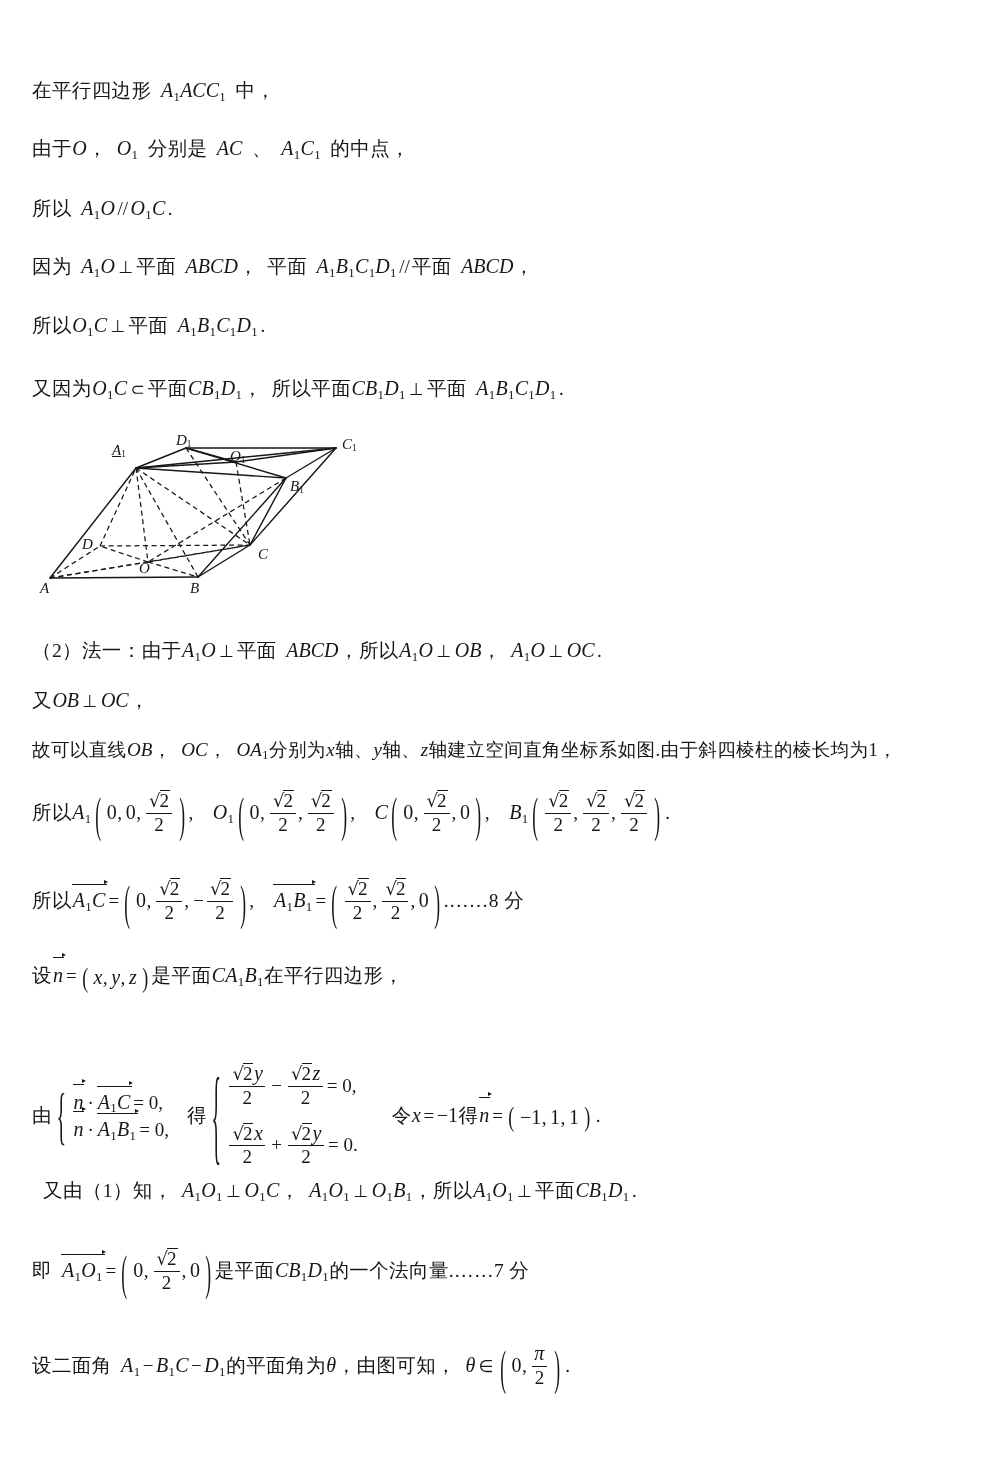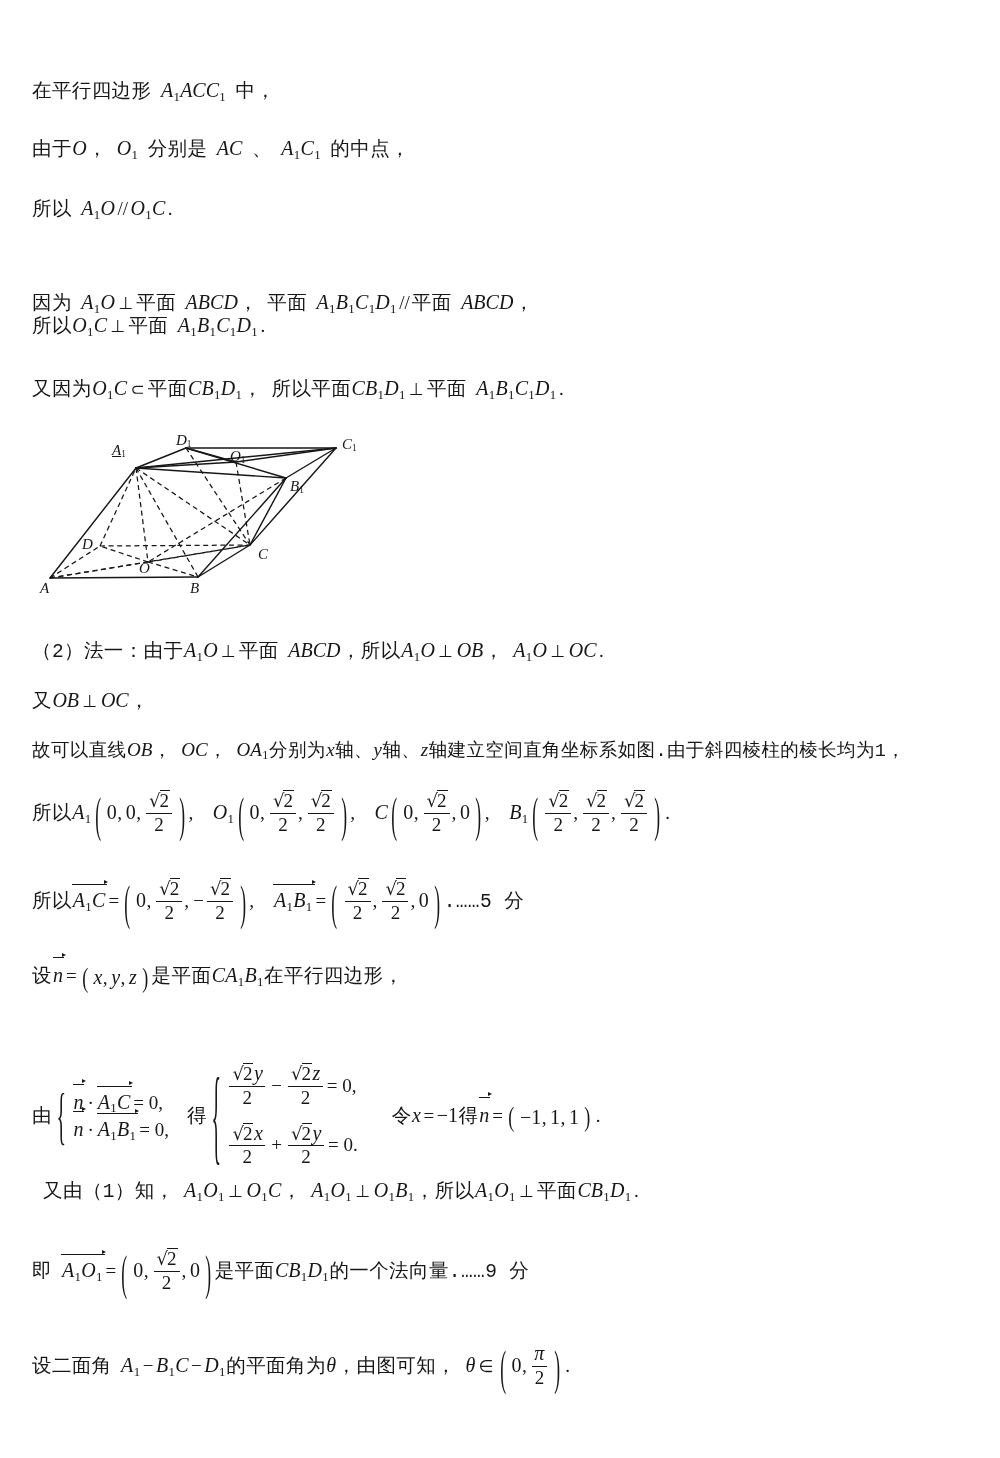--- a/index.html
+++ b/index.html
@@ -23,21 +23,21 @@
   }
   .line {
     position: absolute;
     white-space: nowrap;
     font-size: 19.5px;
     line-height: 1.0;
     color: #171717;
   }
   
   .cjk {
-    font-family: Liberation Mono, monospace;
+    font-family: Liberation Serif, serif;
     font-size: 19.5px;
     letter-spacing: 0.4px;
     text-align: right;
   }
   
   .mi {
     font-family: "Liberation Serif", "DejaVu Serif", serif;
     font-style: italic;
     font-size: 20px;
     padding: 0 0.5px;
@@ -227,21 +227,21 @@
   </div>
 
   <div class="line" style="left:32px; top:138px;">
     <span class="cjk">由于</span><span class="mi">O</span><span class="cjk">，</span><span class="sp"></span><span class="mi">O<span class="sub n">1</span></span><span class="sp"></span><span class="cjk">分别是</span><span class="sp"></span><span class="mi">AC</span><span class="sp"></span><span class="cjk">、</span><span class="sp"></span><span class="mi">A<span class="sub n">1</span>C<span class="sub n">1</span></span><span class="sp"></span><span class="cjk">的中点，</span>
   </div>
 
   <div class="line" style="left:32px; top:198px;">
     <span class="cjk">所以</span><span class="sp"></span><span class="mi">A<span class="sub n">1</span>O</span><span class="opn">//</span><span class="mi">O<span class="sub n">1</span>C</span><span class="opn">.</span>
   </div>
 
-  <div class="line" style="left:32px; top:256px;margin-top:36px;">
+  <div class="line" style="left:32px; top:256px;">
     <span class="cjk">因为</span><span class="sp"></span><span class="mi">A<span class="sub n">1</span>O</span><span class="op">⊥</span><span class="cjk">平面</span><span class="sp"></span><span class="mi">ABCD</span><span class="cjk">，</span><span class="sp"></span><span class="cjk">平面</span><span class="sp"></span><span class="mi">A<span class="sub n">1</span>B<span class="sub n">1</span>C<span class="sub n">1</span>D<span class="sub n">1</span></span><span class="opn">//</span><span class="cjk">平面</span><span class="sp"></span><span class="mi">ABCD</span><span class="cjk">，</span>
   </div>
 
   <div class="line" style="left:32px; top:315px;">
     <span class="cjk">所以</span><span class="mi">O<span class="sub n">1</span>C</span><span class="op">⊥</span><span class="cjk">平面</span><span class="sp"></span><span class="mi">A<span class="sub n">1</span>B<span class="sub n">1</span>C<span class="sub n">1</span>D<span class="sub n">1</span></span><span class="opn">.</span>
   </div>
 
   <div class="line" style="left:32px; top:378px;">
     <span class="cjk">又因为</span><span class="mi">O<span class="sub n">1</span>C</span><span class="op">⊂</span><span class="cjk">平面</span><span class="mi">CB<span class="sub n">1</span>D<span class="sub n">1</span></span><span class="cjk">，</span><span class="sp"></span><span class="cjk">所以平面</span><span class="mi">CB<span class="sub n">1</span>D<span class="sub n">1</span></span><span class="op">⊥</span><span class="cjk">平面</span><span class="sp"></span><span class="mi">A<span class="sub n">1</span>B<span class="sub n">1</span>C<span class="sub n">1</span>D<span class="sub n">1</span></span><span class="opn">.</span>
   </div>
@@ -328,21 +328,21 @@
 
   <div class="line" style="left:32px; top:880px;">
     <span class="cjk">所以</span><span class="mi vec">A<span class="sub n">1</span>C</span><span class="opn">=</span><span class="bp">
         <span class="pl">(</span>
         <span class="inner"><span class="mi up">0</span><span class="comma">,</span><span class="frac"><span class="num"><span class="sqrt"><span class="rad">√</span><span class="rand">2</span></span></span><span class="den">2</span></span><span class="comma">,</span><span class="opn" style="padding:0 1px;">−</span><span class="frac"><span class="num"><span class="sqrt"><span class="rad">√</span><span class="rand">2</span></span></span><span class="den">2</span></span></span>
         <span class="pr">)</span>
       </span><span class="comma">,</span><span class="sp2"></span><span class="mi vec">A<span class="sub n">1</span>B<span class="sub n">1</span></span><span class="opn">=</span><span class="bp">
         <span class="pl">(</span>
         <span class="inner"><span class="frac"><span class="num"><span class="sqrt"><span class="rad">√</span><span class="rand">2</span></span></span><span class="den">2</span></span><span class="comma">,</span><span class="frac"><span class="num"><span class="sqrt"><span class="rad">√</span><span class="rand">2</span></span></span><span class="den">2</span></span><span class="comma">,</span><span class="mi up">0</span></span>
         <span class="pr">)</span>
-      </span><span class="cjk">.……5 分</span>
+      </span><span class="cjk">.……8 分</span>
   </div>
 
   <div class="line" style="left:32px; top:965px;">
     <span class="cjk">设</span><span class="mi vecs">n</span><span class="opn">=</span><span class="bp small">
         <span class="pl">(</span>
         <span class="inner"><span class="mi">x</span><span class="comma">,</span><span class="mi">y</span><span class="comma">,</span><span class="mi">z</span></span>
         <span class="pr">)</span>
       </span><span class="cjk">是平面</span><span class="mi">CA<span class="sub n">1</span>B<span class="sub n">1</span></span><span class="cjk">在平行四边形，</span>
   </div>
 
@@ -368,21 +368,21 @@
 
   <div class="line" style="left:43px; top:1180px;">
     <span class="cjk">又由（1）知，</span><span class="sp"></span><span class="mi">A<span class="sub n">1</span>O<span class="sub n">1</span></span><span class="op">⊥</span><span class="mi">O<span class="sub n">1</span>C</span><span class="cjk">，</span><span class="sp"></span><span class="mi">A<span class="sub n">1</span>O<span class="sub n">1</span></span><span class="op">⊥</span><span class="mi">O<span class="sub n">1</span>B<span class="sub n">1</span></span><span class="cjk">，</span><span class="cjk">所以</span><span class="mi">A<span class="sub n">1</span>O<span class="sub n">1</span></span><span class="op">⊥</span><span class="cjk">平面</span><span class="mi">CB<span class="sub n">1</span>D<span class="sub n">1</span></span><span class="opn">.</span>
   </div>
 
   <div class="line" style="left:32px; top:1250px;">
     <span class="cjk">即</span><span class="sp"></span><span class="mi vec">A<span class="sub n">1</span>O<span class="sub n">1</span></span><span class="opn">=</span><span class="bp">
         <span class="pl">(</span>
         <span class="inner"><span class="mi up">0</span><span class="comma">,</span><span class="frac"><span class="num"><span class="sqrt"><span class="rad">√</span><span class="rand">2</span></span></span><span class="den">2</span></span><span class="comma">,</span><span class="mi up">0</span></span>
         <span class="pr">)</span>
-      </span><span class="cjk">是平面</span><span class="mi">CB<span class="sub n">1</span>D<span class="sub n">1</span></span><span class="cjk">的一个法向量.……9 分</span>
+      </span><span class="cjk">是平面</span><span class="mi">CB<span class="sub n">1</span>D<span class="sub n">1</span></span><span class="cjk">的一个法向量.……7 分</span>
   </div>
 
   <div class="line" style="left:32px; top:1345px;">
     <span class="cjk">设二面角</span><span class="sp"></span><span class="mi">A<span class="sub n">1</span></span><span class="opn">−</span><span class="mi">B<span class="sub n">1</span>C</span><span class="opn">−</span><span class="mi">D<span class="sub n">1</span></span><span class="cjk">的平面角为</span><span class="mi">θ</span><span class="cjk">，由图可知，</span><span class="sp"></span><span class="mi">θ</span><span class="op">∈</span><span class="bp">
         <span class="pl">(</span>
         <span class="inner"><span class="mi up">0</span><span class="comma">,</span><span class="frac"><span class="num"><span class="mi">π</span></span><span class="den">2</span></span></span>
         <span class="pr">)</span>
       </span><span class="opn">.</span>
   </div>
 

